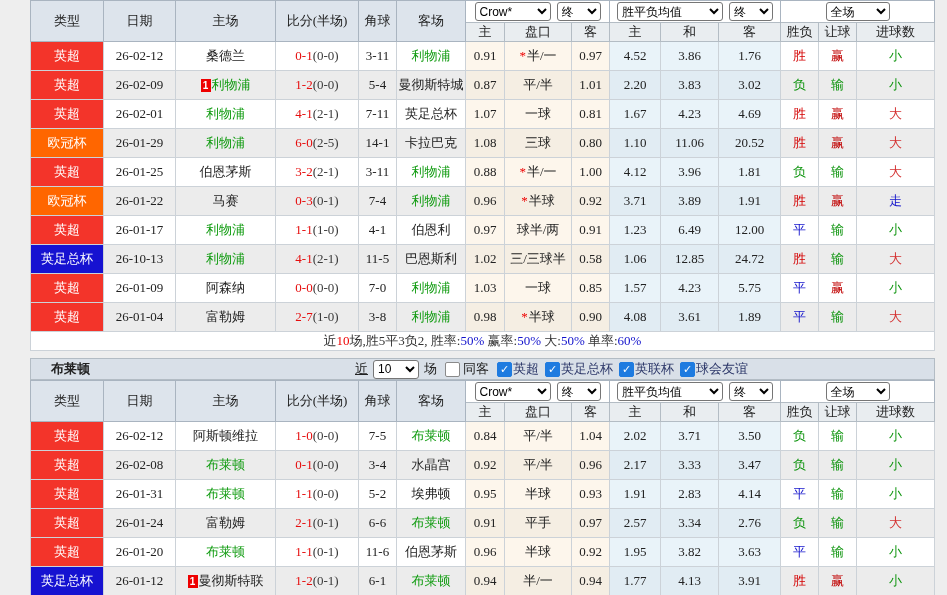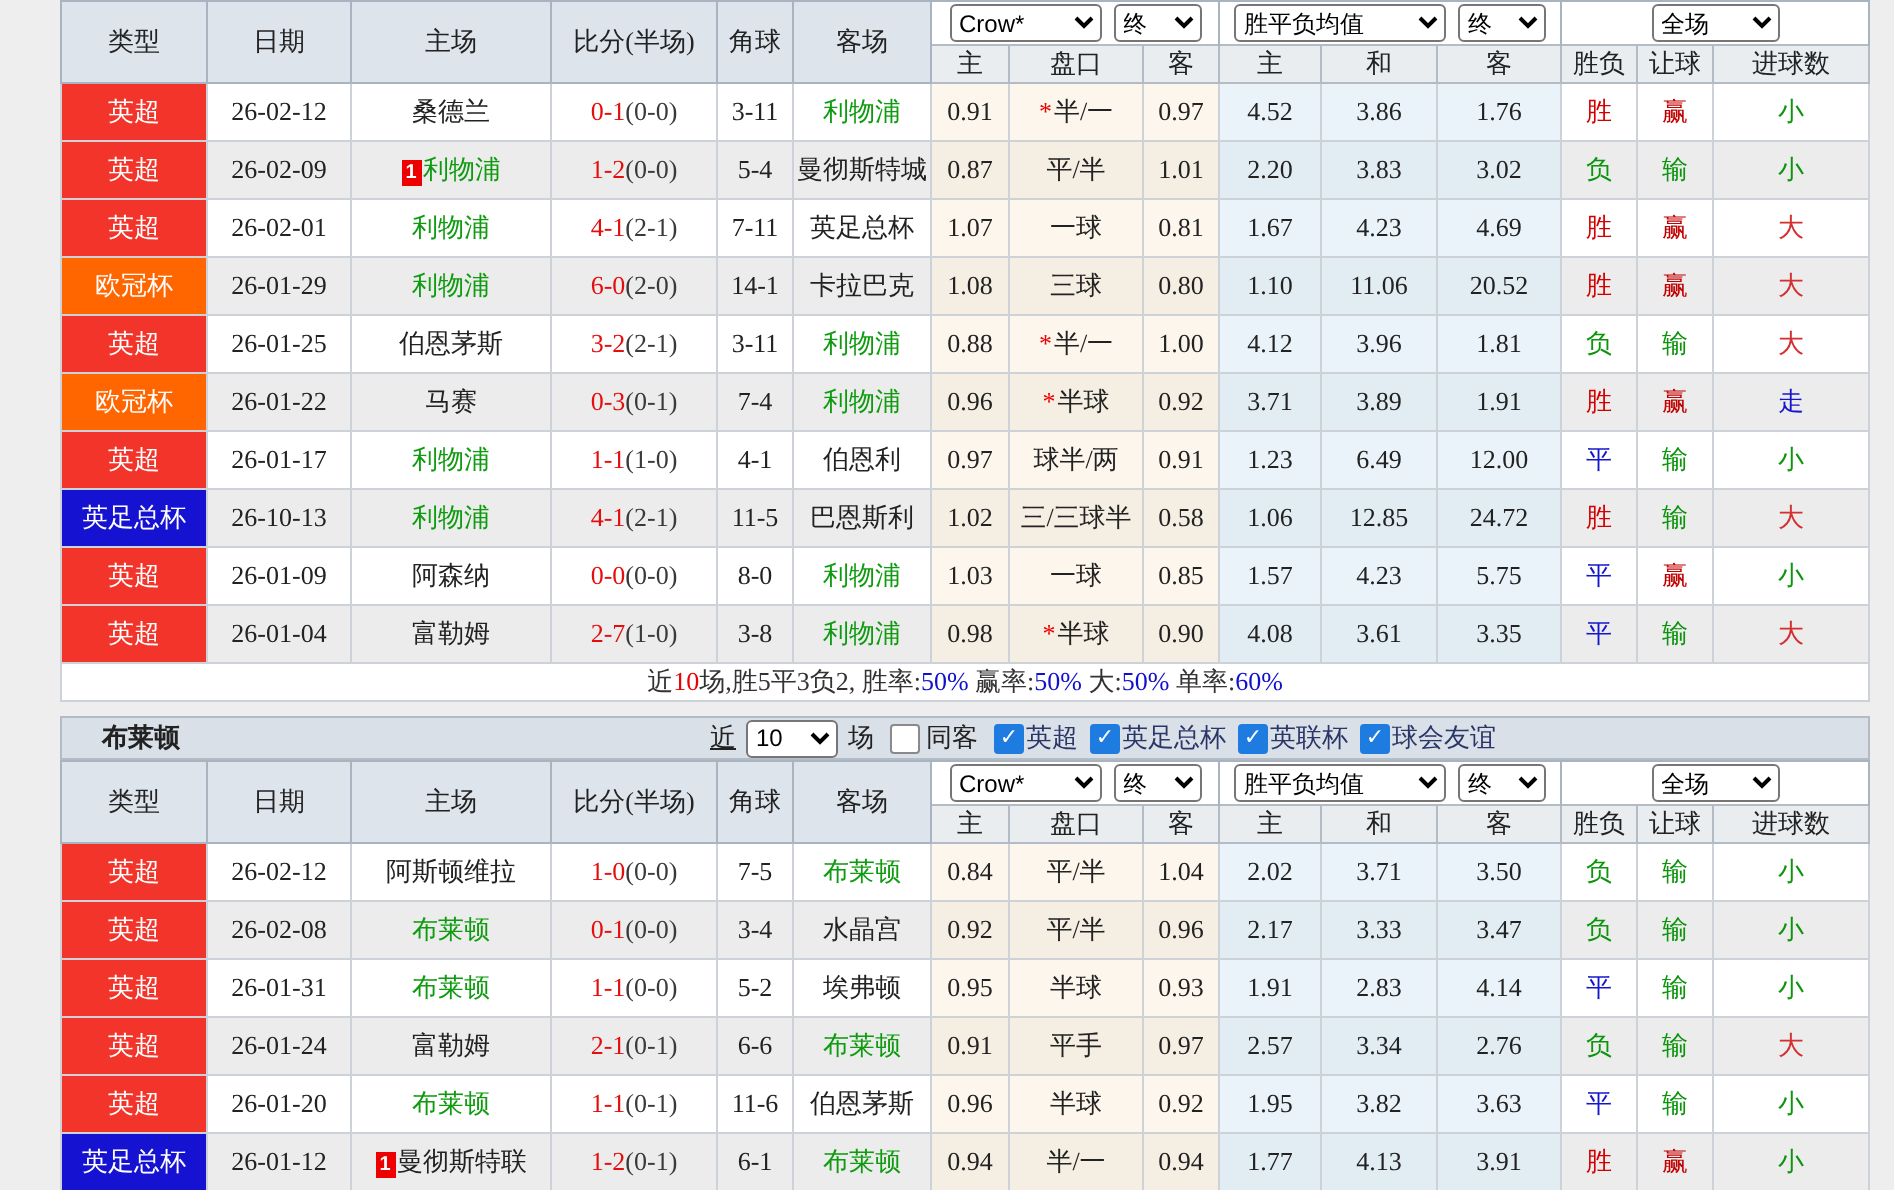--- a/index.html
+++ b/index.html
@@ -160,21 +160,21 @@
     <td class="c-blue">4.23</td>
     <td class="c-blue">4.69</td>
     <td class="plain" style="color: rgb(212, 0, 0);">胜</td>
     <td class="plain" style="color: rgb(192, 0, 0);">赢</td>
     <td class="plain" style="color: rgb(212, 48, 48);">大</td>
   </tr>
           <tr>
     <td class="t-league" style="background: rgb(255, 102, 0);">欧冠杯</td>
     <td class="plain">26-01-29</td>
     <td class="plain"><span class="grn">利物浦</span></td>
-    <td class="plain"><span class="ft">6-0</span><span class="ht">(2-0)</span></td>
+    <td class="plain"><span class="ft">6-0</span><span class="ht">(2-5)</span></td>
     <td class="plain">14-1</td>
     <td class="plain"><span>卡拉巴克</span></td>
     <td class="c-cream">1.08</td>
     <td class="c-cream">三球</td>
     <td class="c-cream">0.80</td>
     <td class="c-blue">1.10</td>
     <td class="c-blue">11.06</td>
     <td class="c-blue">20.52</td>
     <td class="plain" style="color: rgb(212, 0, 0);">胜</td>
     <td class="plain" style="color: rgb(192, 0, 0);">赢</td>
@@ -246,21 +246,21 @@
     <td class="c-blue">24.72</td>
     <td class="plain" style="color: rgb(212, 0, 0);">胜</td>
     <td class="plain" style="color: rgb(13, 148, 13);">输</td>
     <td class="plain" style="color: rgb(212, 48, 48);">大</td>
   </tr>
           <tr>
     <td class="t-league" style="background: rgb(243, 52, 42);">英超</td>
     <td class="plain">26-01-09</td>
     <td class="plain"><span>阿森纳</span></td>
     <td class="plain"><span class="ft">0-0</span><span class="ht">(0-0)</span></td>
-    <td class="plain">8-0</td>
+    <td class="plain">7-0</td>
     <td class="plain"><span class="grn">利物浦</span></td>
     <td class="c-cream">1.03</td>
     <td class="c-cream">一球</td>
     <td class="c-cream">0.85</td>
     <td class="c-blue">1.57</td>
     <td class="c-blue">4.23</td>
     <td class="c-blue">5.75</td>
     <td class="plain" style="color: rgb(20, 20, 204);">平</td>
     <td class="plain" style="color: rgb(192, 0, 0);">赢</td>
     <td class="plain" style="color: rgb(13, 148, 13);">小</td>
@@ -270,21 +270,21 @@
     <td class="plain">26-01-04</td>
     <td class="plain"><span>富勒姆</span></td>
     <td class="plain"><span class="ft">2-7</span><span class="ht">(1-0)</span></td>
     <td class="plain">3-8</td>
     <td class="plain"><span class="grn">利物浦</span></td>
     <td class="c-cream">0.98</td>
     <td class="c-cream"><span class="star">*</span>半球</td>
     <td class="c-cream">0.90</td>
     <td class="c-blue">4.08</td>
     <td class="c-blue">3.61</td>
-    <td class="c-blue">3.35</td>
+    <td class="c-blue">1.89</td>
     <td class="plain" style="color: rgb(20, 20, 204);">平</td>
     <td class="plain" style="color: rgb(13, 148, 13);">输</td>
     <td class="plain" style="color: rgb(212, 48, 48);">大</td>
   </tr>
         </tbody>
   </table>
 
   <div class="summary-row" id="summary1"><span style="color: rgb(51, 51, 51);">近</span><span style="color: rgb(238, 0, 0);">10</span><span style="color: rgb(51, 51, 51);">场,胜5平3负2, 胜率:</span><span style="color: rgb(17, 17, 204);">50%</span><span style="color: rgb(51, 51, 51);"> 赢率:</span><span style="color: rgb(17, 17, 204);">50%</span><span style="color: rgb(51, 51, 51);"> 大:</span><span style="color: rgb(17, 17, 204);">50%</span><span style="color: rgb(51, 51, 51);"> 单率:</span><span style="color: rgb(17, 17, 204);">60%</span></div>
   <div class="gap"></div>
 

